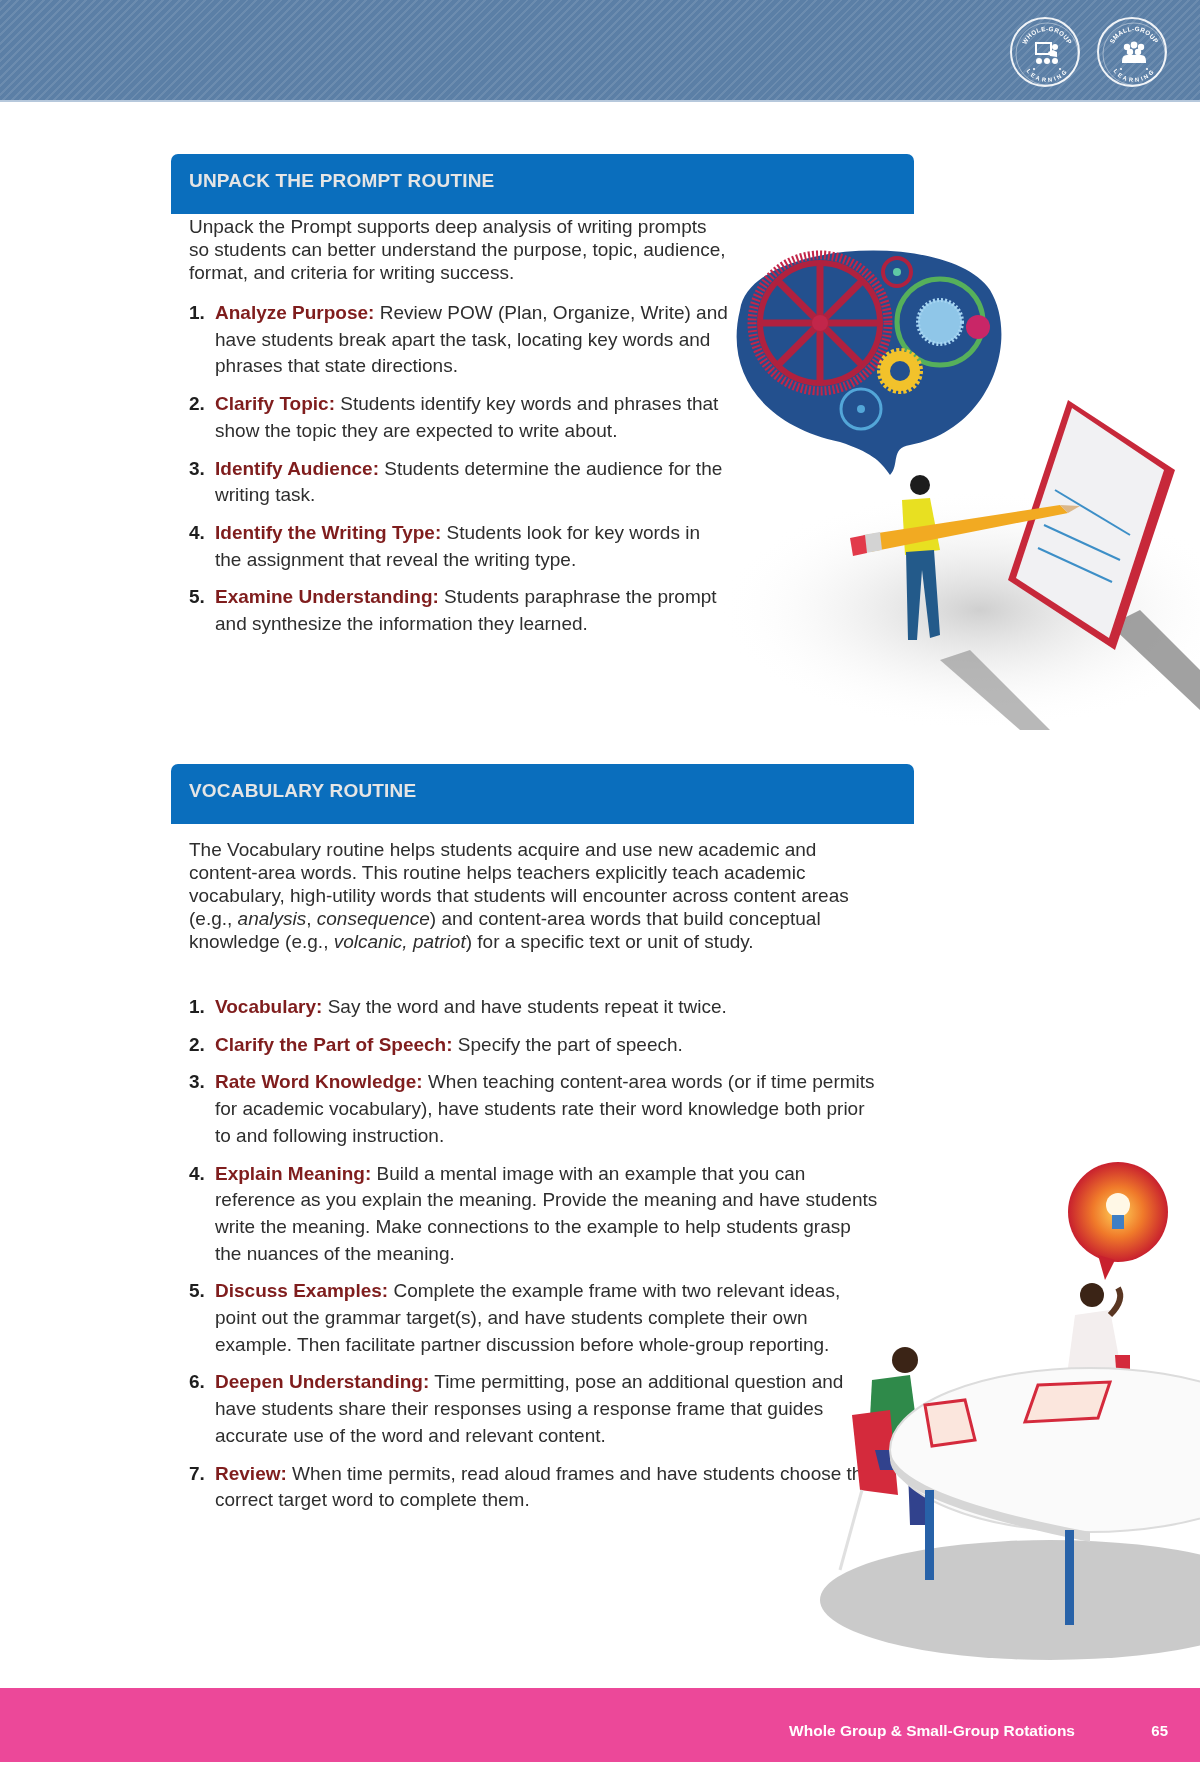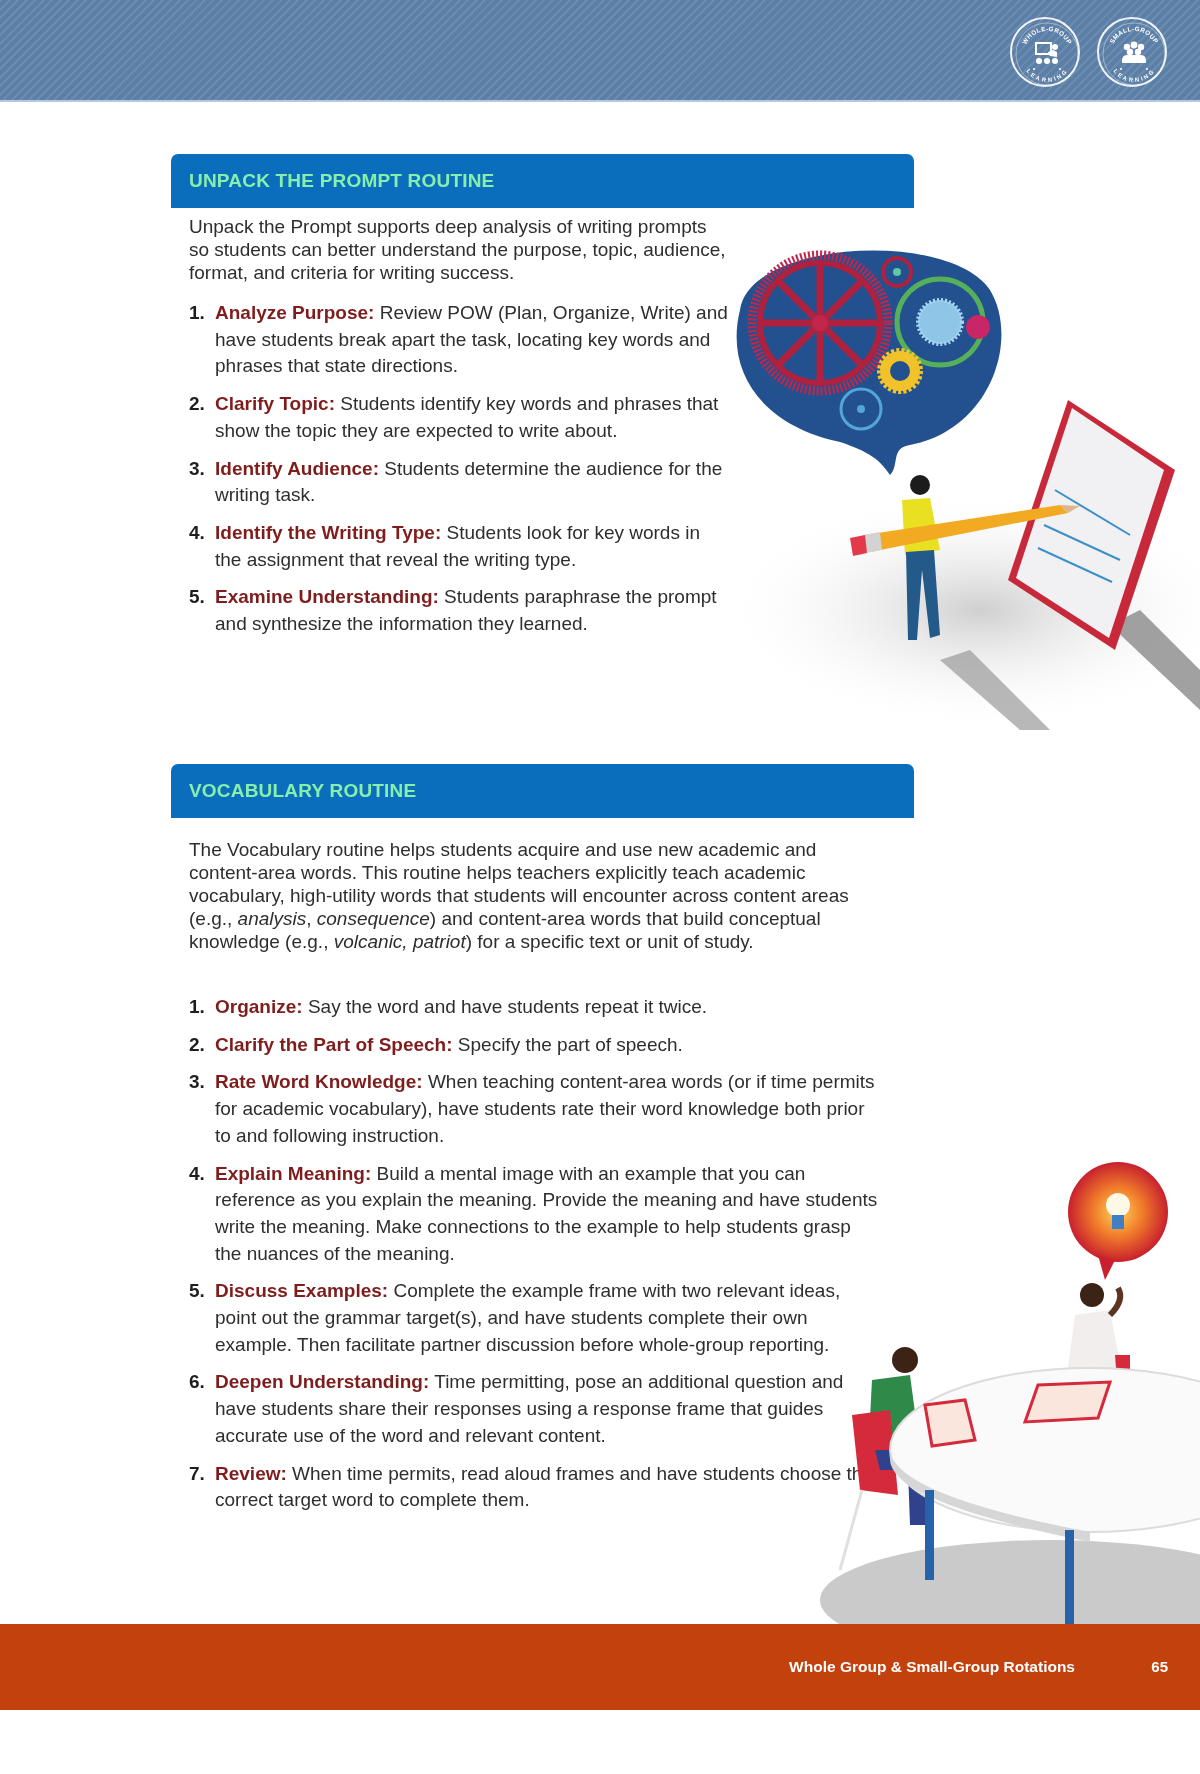--- a/index.html
+++ b/index.html
@@ -14,22 +14,22 @@
   }
   .badge {
     position: absolute; top: 17px; width: 70px; height: 70px; border-radius: 50%;
     border: 2px solid rgba(255,255,255,0.9);
   }
   .badge svg { position: absolute; left: 0; top: 0; }
   .badge-whole { left: 1010px; }
   .badge-small { left: 1097px; }
 
   .section-heading {
-    position: absolute; left: 171px; width: 743px; height: 54px;
-    background: #0a6ebd; color: #86efac; border-radius: 7px 7px 0 0;
+    position: absolute; left: 171px; width: 743px; height: 60px;
+    background: #0a6ebd; color: #e5e5e5; border-radius: 7px 7px 0 0;
     font-weight: 700; font-size: 19px; letter-spacing: 0.2px;
     padding: 0 0 0 18px; line-height: 54px;
   }
   .h-unpack { top: 154px; }
   .h-vocab { top: 764px; }
 
   .intro {
     position: absolute; left: 189px; font-size: 19px; line-height: 23px; color: #2e2e2e;
   }
   .intro-unpack { top: 215px; width: 540px; }
@@ -41,22 +41,22 @@
   ol.steps li .num { position: absolute; left: 0; top: 0; font-weight: 700; color: #1e1e1e; }
   ol.steps li .term { font-weight: 700; color: #7f1d1d; }
   .steps-unpack { top: 300px; width: 540px; }
   .steps-vocab { top: 994px; width: 690px; }
 
   .illus { position: absolute; }
   .illus-writing { left: 720px; top: 230px; width: 480px; height: 500px; }
   .illus-table { left: 780px; top: 1150px; width: 420px; height: 520px; }
 
   .footer {
-    position: absolute; left: 0; top: 1624px; width: 1200px; height: 86px;
-    background: #c2410c; color: #fff;
+    position: absolute; left: 0; top: 1688px; width: 1200px; height: 74px;
+    background: #ec4899; color: #fff;
   }
   .footer-title { position: absolute; right: 125px; top: 0; line-height: 86px; font-size: 15.5px; font-weight: 700; }
   .footer-page { position: absolute; right: 32px; top: 0; line-height: 86px; font-size: 15px; font-weight: 700; }
 </style>
 </head>
 <body>
 
 <div class="top-band">
   <div class="badge badge-whole">
     <svg width="70" height="70" viewBox="0 0 70 70">
@@ -166,21 +166,21 @@
       <path d="M143 305 L160 302 L162 320 L146 323 Z" fill="#d3d3d3"></path>
       <path d="M130 308 L145 305 L147 323 L133 326 Z" fill="#e23a4a"></path>
       <path d="M340 275 L360 276 L348 283 Z" fill="#dbb78a"></path>
     </g>
   </svg>
 </div>
 
 <div class="section-heading h-vocab">VOCABULARY ROUTINE</div>
 <p class="intro intro-vocab"><span>The Vocabulary routine helps students acquire and use new academic and content-area words. This routine helps teachers explicitly teach academic vocabulary, high-utility words that students will encounter across content areas (e.g., </span><i>analysis</i><span>, </span><i>consequence</i><span>) and content-area words that build conceptual knowledge (e.g., </span><i>volcanic, patriot</i><span>) for a specific text or unit of study.</span></p>
 <ol class="steps steps-vocab">
-  <li><span class="num">1.</span><span class="term">Organize:</span><span> Say the word and have students repeat it twice.</span></li>
+  <li><span class="num">1.</span><span class="term">Vocabulary:</span><span> Say the word and have students repeat it twice.</span></li>
   <li><span class="num">2.</span><span class="term">Clarify the Part of Speech:</span><span> Specify the part of speech.</span></li>
   <li><span class="num">3.</span><span class="term">Rate Word Knowledge:</span><span> When teaching content-area words (or if time permits for academic vocabulary), have students rate their word knowledge both prior to and following instruction.</span></li>
   <li><span class="num">4.</span><span class="term">Explain Meaning:</span><span> Build a mental image with an example that you can reference as you explain the meaning. Provide the meaning and have students write the meaning. Make connections to the example to help students grasp the nuances of the meaning.</span></li>
   <li><span class="num">5.</span><span class="term">Discuss Examples:</span><span> Complete the example frame with two relevant ideas, point out the grammar target(s), and have students complete their own example. Then facilitate partner discussion before whole-group reporting.</span></li>
   <li><span class="num">6.</span><span class="term">Deepen Understanding:</span><span> Time permitting, pose an additional question and have students share their responses using a response frame that guides accurate use of the word and relevant content.</span></li>
   <li><span class="num">7.</span><span class="term">Review:</span><span> When time permits, read aloud frames and have students choose the correct target word to complete them.</span></li>
 </ol>
 
 <div class="illus illus-table">
   <svg width="420" height="520" viewBox="0 0 420 520">

